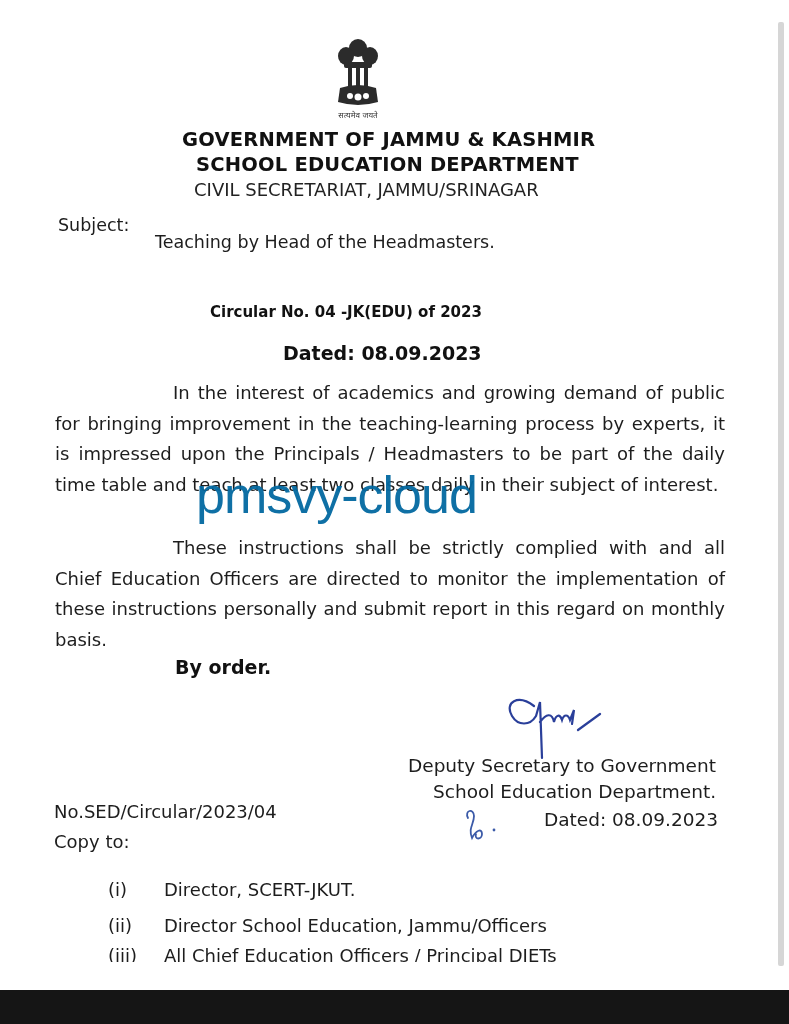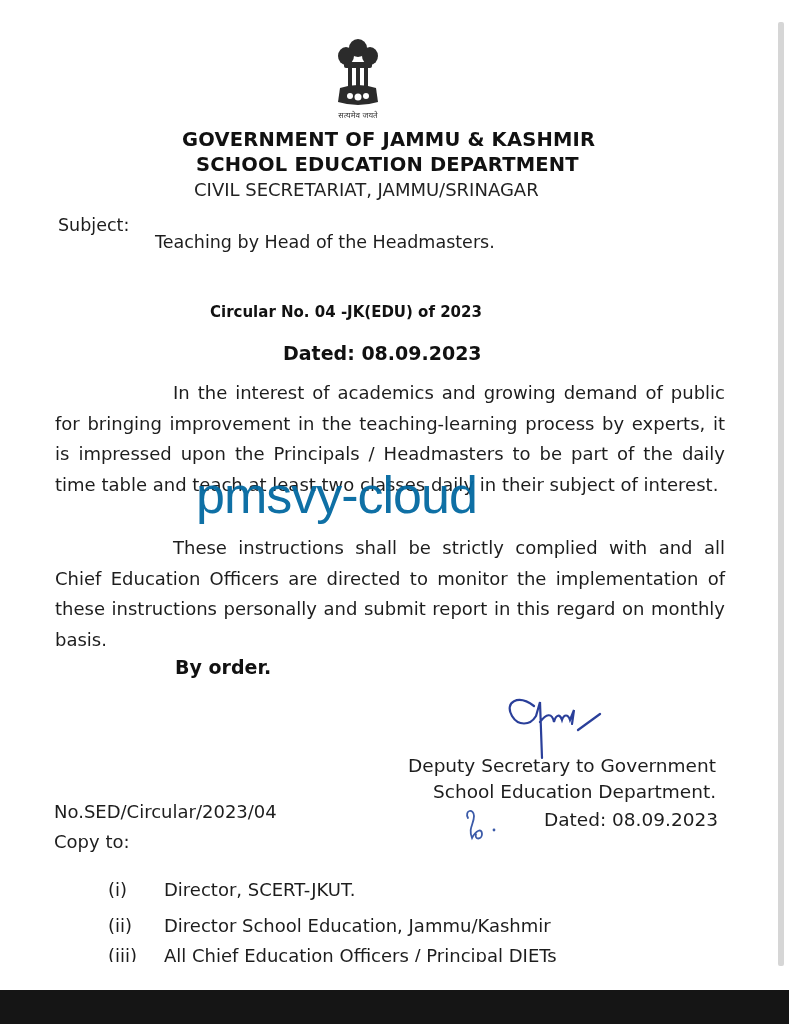--- a/index.html
+++ b/index.html
@@ -102,21 +102,21 @@
 
   <div class="abs sig-line sig3">Dated: 08.09.2023</div>
 
   <div class="abs ref">No.SED/Circular/2023/04</div>
   <div class="abs copy">Copy to:</div>
 
   <div>
     <div class="abs li-num" style="left:108px; top:879px;">(i)</div>
     <div class="abs li-text" style="left:164px; top:879px;">Director, SCERT-JKUT.</div>
     <div class="abs li-num" style="left:108px; top:915px;">(ii)</div>
-    <div class="abs li-text" style="left:164px; top:915px;">Director School Education, Jammu/Kashmir</div>
+    <div class="abs li-text" style="left:164px; top:915px;">Director School Education, Jammu/Officers</div>
     <div class="abs li-num" style="left:108px; top:945px;">(iii)</div>
     <div class="abs li-text" style="left:164px; top:945px;">All Chief Education Officers / Principal DIETs</div>
   </div>
 
   <div class="cropmask"></div>
   <div class="scrollbar"></div>
 </div>
 
 <div class="bottom-bar"></div>
 

